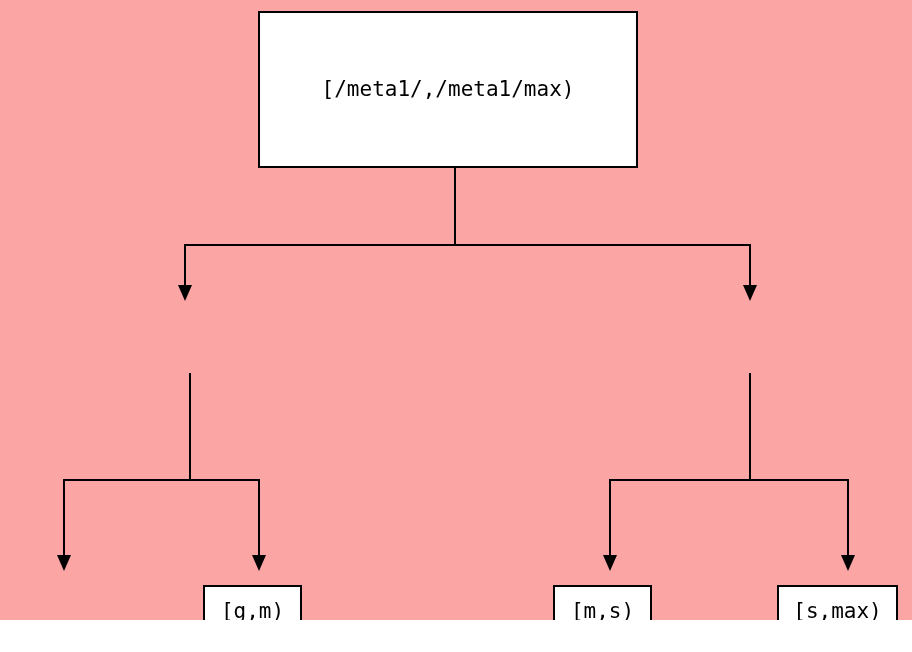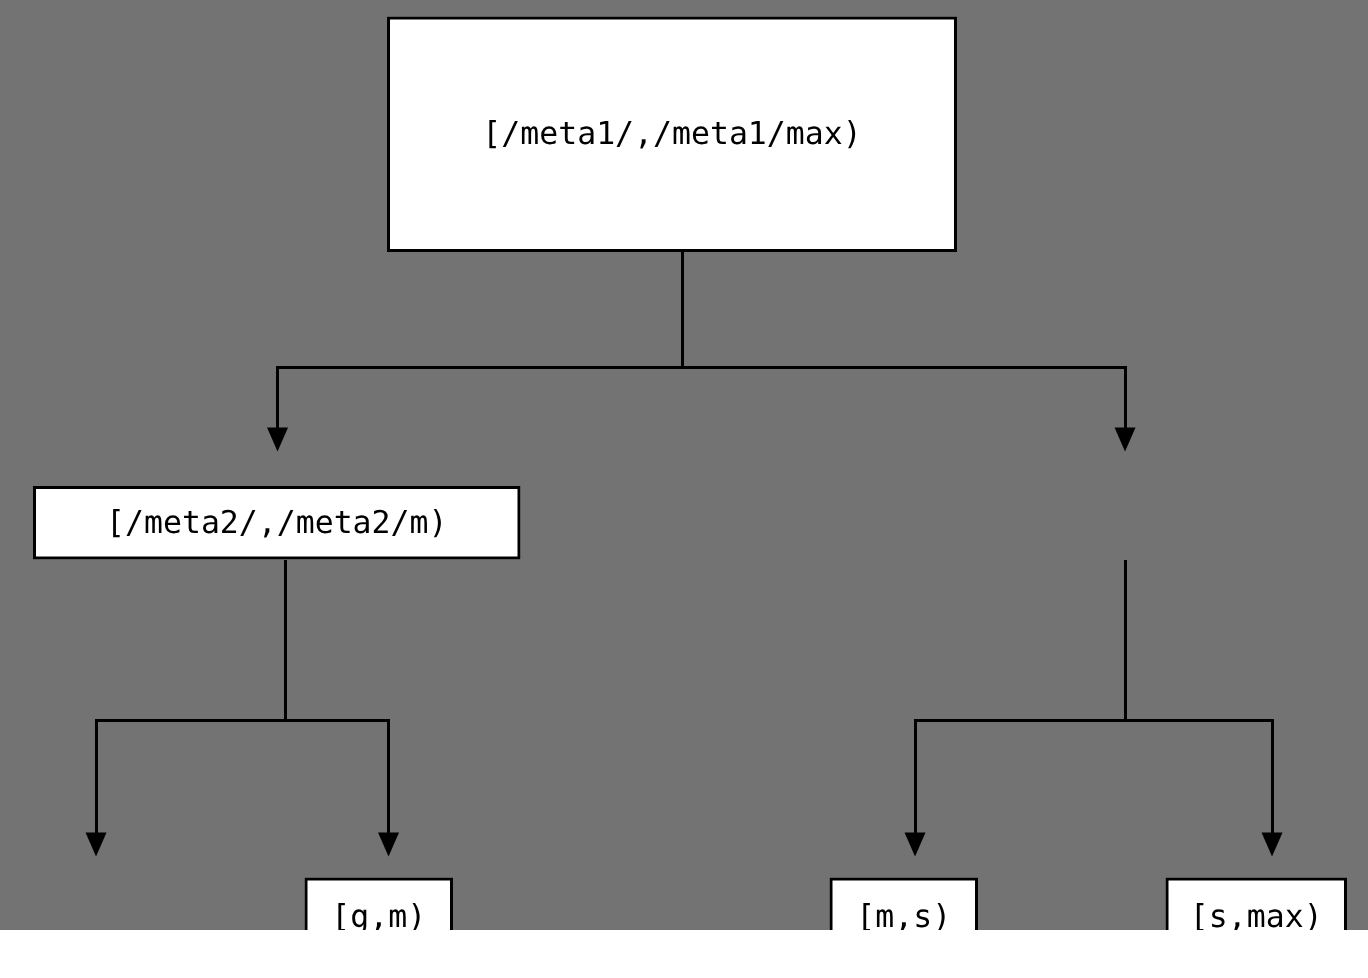--- a/index.html
+++ b/index.html
@@ -8,21 +8,21 @@
     padding: 0;
     background: #ffffff;
   }
   body {
     font-family: "DejaVu Sans Mono", "Liberation Mono", monospace;
   }
   #diagram-root {
     position: relative;
     width: 912px;
     height: 620px;
-    background: #737373;
+    background: #fca5a5;
     overflow: hidden;
   }
   #edge-layer {
     position: absolute;
     left: 0;
     top: 0;
     width: 912px;
     height: 652px;
   }
   .node-box {
@@ -111,23 +111,20 @@
       <line x1="848" y1="480" x2="848" y2="555"></line>
     </g>
     <polygon points="603,555 617,555 610,571" fill="#000000" stroke="none"></polygon>
     <polygon points="841,555 855,555 848,571" fill="#000000" stroke="none"></polygon>
   </svg>
 
   <div class="node-box" id="node-root">
     <span class="node-label">[/meta1/,/meta1/max)</span>
   </div>
 
-  <div class="node-box" id="node-meta2-lo">
-    <span class="node-label">[/meta2/,/meta2/m)</span>
-  </div>
 
 
 
   <div class="node-box leaf-box" id="node-leaf-gm">
     <span class="node-label">[g,m)</span>
   </div>
 
   <div class="node-box leaf-box" id="node-leaf-ms">
     <span class="node-label">[m,s)</span>
   </div>

